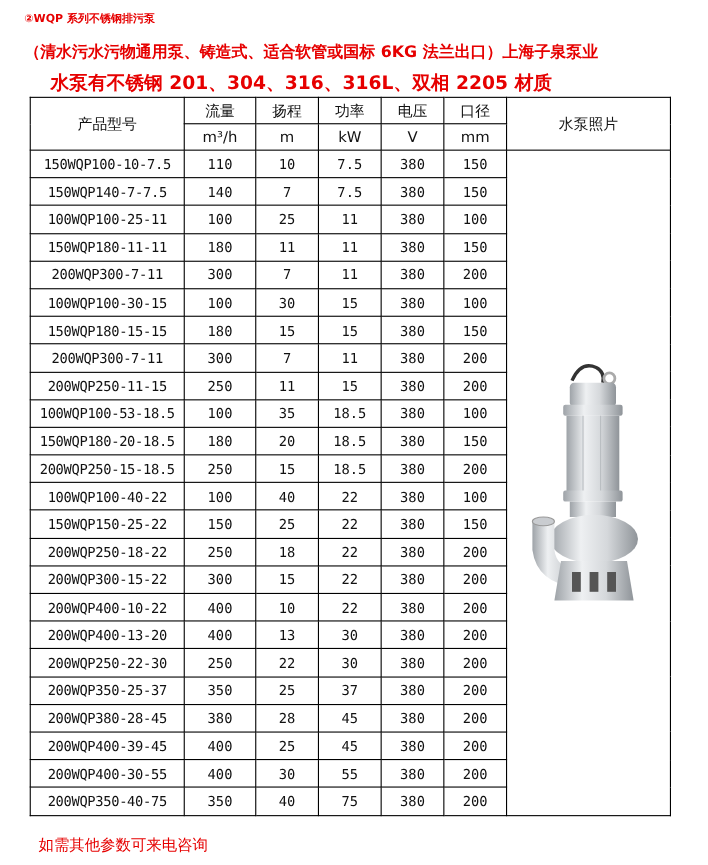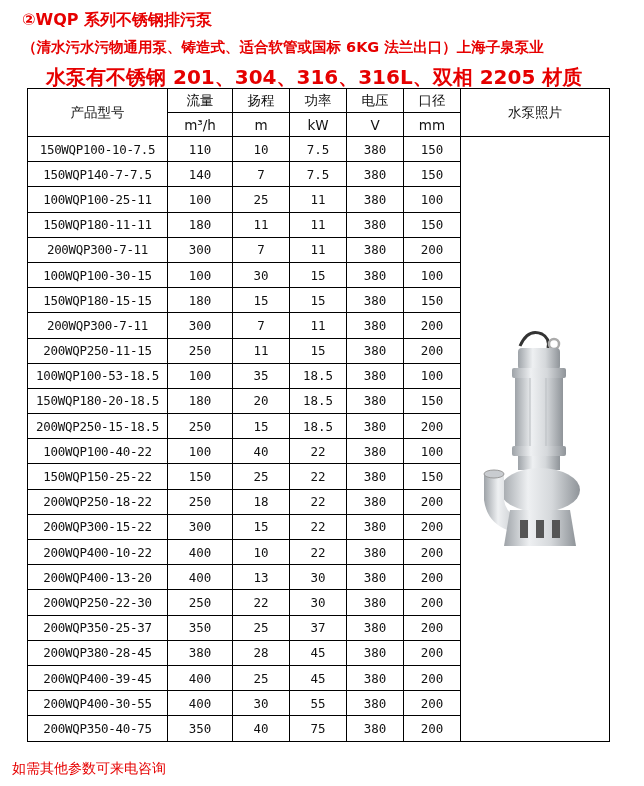--- a/index.html
+++ b/index.html
@@ -1,29 +1,29 @@
 <!DOCTYPE html>
 <html><head>
   <meta charset="utf-8">
   <style>
     html, body { margin: 0; padding: 0; background: #ffffff; }
     body { width: 644px; height: 786px; position: relative; overflow: hidden; font-family: "DejaVu Serif", "Liberation Serif", serif; }
     .title { position: absolute; color: #e60000; font-weight: bold; white-space: nowrap; font-family: "DejaVu Sans", sans-serif; }
-    .t1 { left: 22px; top: 10px; font-size: 16px; }
+    .t1 { left: 22px; top: 10px; font-size: 10px; }
     .t2 { left: 22px; top: 38px; font-size: 14.5px; text-align: center; }
-    .t3 { left: 46px; top: 64px; font-size: 20px; }
+    .t3 { left: 46px; top: 64px; font-size: 17px; }
     table.spec { position: absolute; left: 27px; top: 88px; border-collapse: collapse; table-layout: fixed; width: 582px; }
     table.spec td, table.spec th { border: 1.5px solid #000; padding: 0; text-align: center; color: #111; }
     table.spec th { font-weight: normal; font-family: "DejaVu Sans", sans-serif; font-size: 13.5px; height: 23px; }
     th.unit { font-family: "DejaVu Serif", serif; font-weight: bold; font-size: 11px; height: 25px; }
     table.spec td { height: 24.2px; font-size: 12.5px; font-family: "DejaVu Sans Mono", "Liberation Mono", monospace; }
     td.model { text-align: left; padding-left: 6px; letter-spacing: -0.3px; font-size: 12.5px; }
     td.num { font-family: "Liberation Sans", sans-serif; font-size: 13px; }
     td.photo { vertical-align: middle; }
-    .note { position: absolute; left: 12px; top: 760px; color: #e60000; font-size: 14px; font-family: Liberation Serif, serif; white-space: nowrap; }
+    .note { position: absolute; left: 35px; top: 760px; color: #e60000; font-size: 14px; font-family: Liberation Serif, serif; white-space: nowrap; }
     .pump { display: block; margin: 0 auto; }
   </style>
 </head>
 <body>
 
 <div class="title t1">②WQP 系列不锈钢排污泵</div>
 <div class="title t2">（清水污水污物通用泵、铸造式、适合软管或国标 6KG 法兰出口）上海子泉泵业</div>
 <div class="title t3">水泵有不锈钢 201、304、316、316L、双相 2205 材质</div>
 
 <table class="spec">

